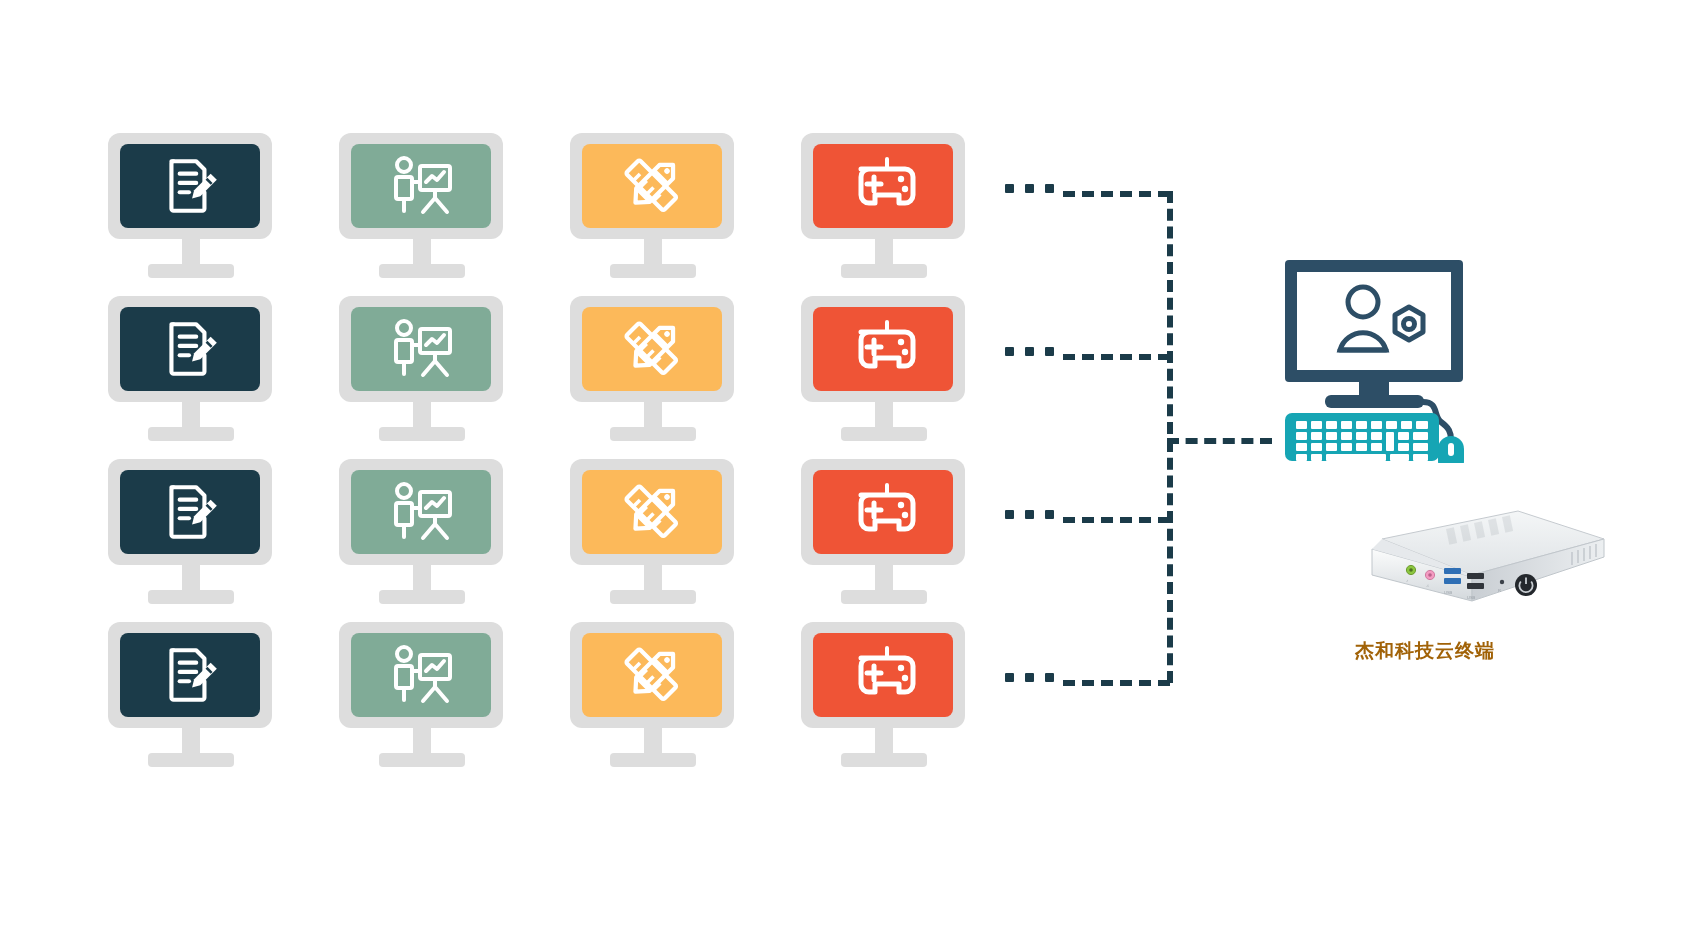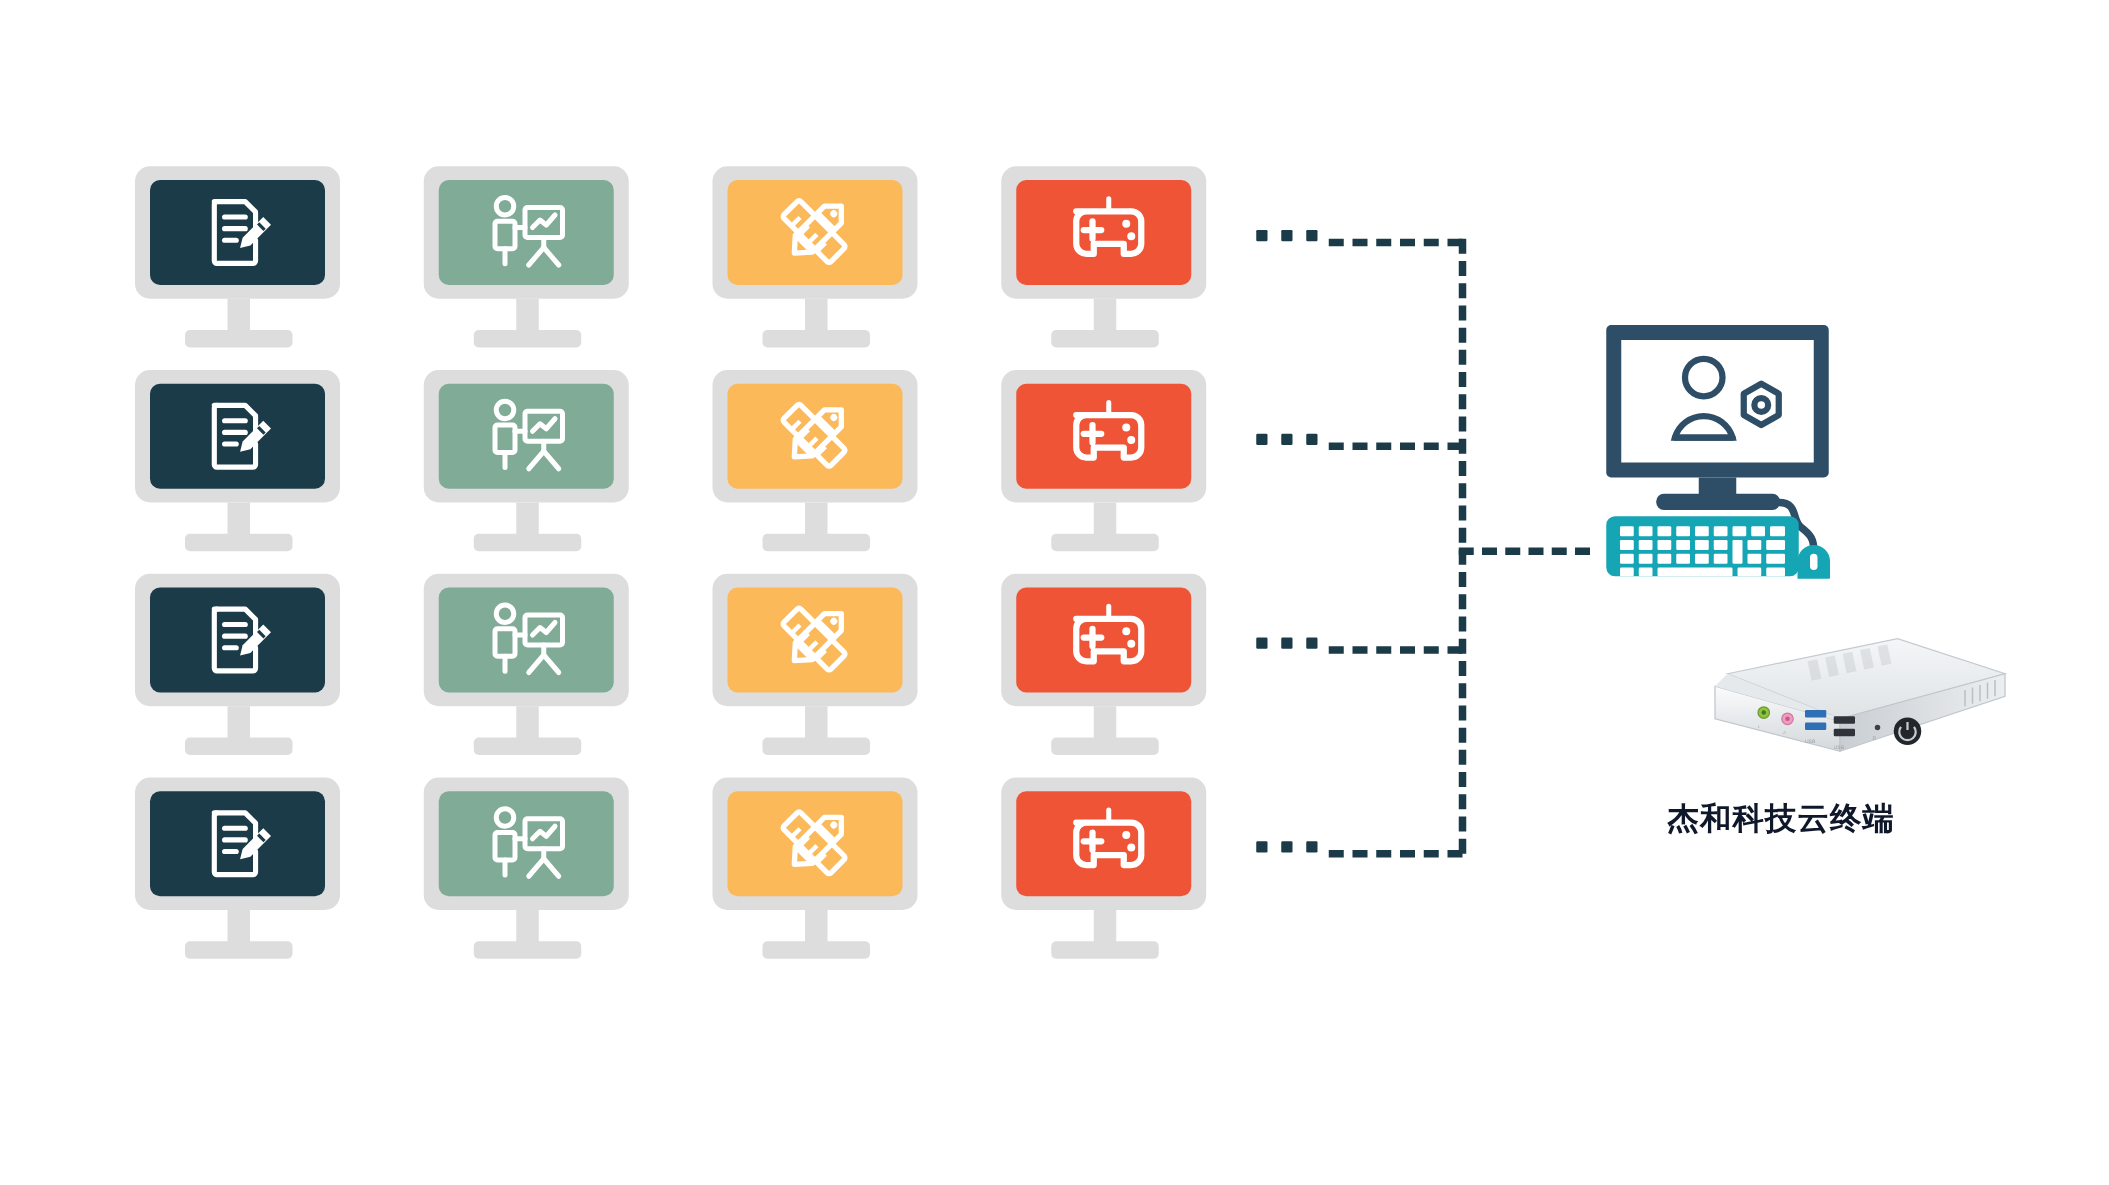--- a/index.html
+++ b/index.html
@@ -42,21 +42,21 @@
   .vline{
     position:absolute;width:0;
     border-left:6px dashed #1b3b49;
   }
 
   
   .terminal{position:absolute;left:1283px;top:258px;width:200px;height:200px;}
   .pcgroup{position:absolute;left:1368px;top:505px;width:240px;height:120px;}
   .caption{
     position:absolute;left:1300px;top:638px;width:250px;
-    text-align:center;font-size:25px;font-weight:bold;color:#0f172a;
+    text-align:center;font-size:19px;font-weight:bold;color:#a16207;
     letter-spacing:1px;white-space:nowrap;font-family:Liberation Serif, serif;
   }
 </style>
 </head>
 <body>
 
 <div id="canvas">
 
   <div class="grid">
 

